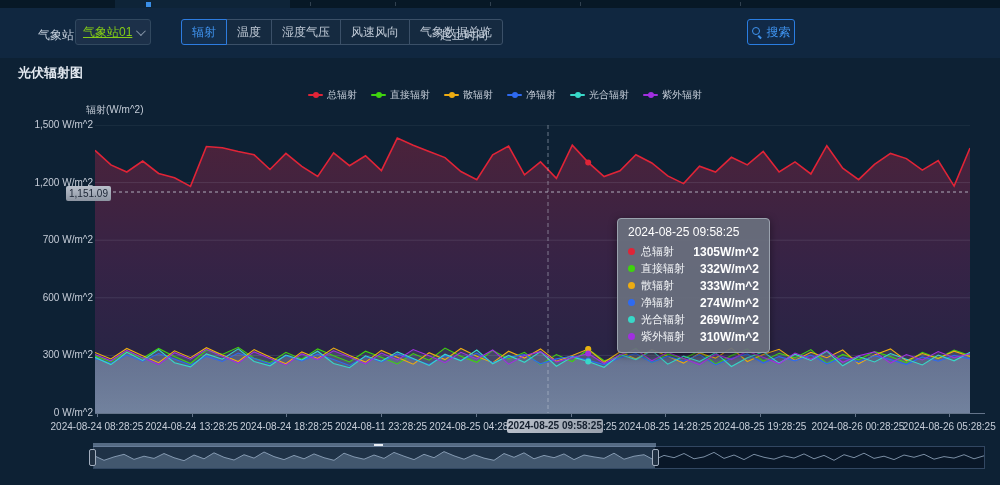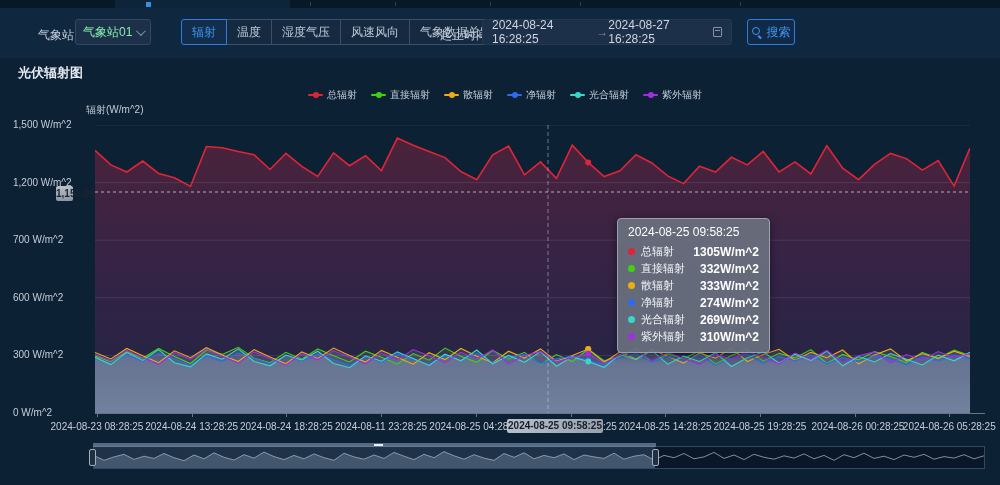--- a/index.html
+++ b/index.html
@@ -16,21 +16,21 @@
   .favicon { position:absolute; left:31px; top:2px; width:5px; height:5px; background:#3a8ee6; }
   .strip-sep { position:absolute; top:2px; width:1px; height:4px; background:rgba(200,215,230,0.22); }
   
   .controls { position:absolute; left:0; top:8px; width:1000px; height:50px; background:#102740; }
   .ctl-label { position:absolute; top:19px; font-size:12px; color:#c5cfdb; }
   .select {
     position:absolute; left:75px; top:11px; width:76px; height:26px;
     background:#1c3049; border:1px solid #31485f; border-radius:3px;
     display:flex; align-items:center; padding:0 7px; cursor:pointer;
   }
-  .select .val { font-size:12px; color:#86efac; flex:1; }
+  .select .val { font-size:12px; color:#84cc16; flex:1;text-decoration:underline; }
   .chev { width:7px; height:7px; border-right:1.5px solid #8494a6; border-bottom:1.5px solid #8494a6; transform:rotate(45deg) translateY(-2px); }
   .tabgroup { position:absolute; left:181px; top:11px; height:26px; display:flex; }
   .tabgroup button {
     height:26px; padding:0 10px; font-size:12px; color:#c0cad6;
     background:#152a40; border:1px solid #3b5068; margin-left:-1px; cursor:pointer;
     font-family:"Liberation Sans", sans-serif;
   }
   .tabgroup button:first-child { margin-left:0; border-radius:3px 0 0 3px; }
   .tabgroup button:last-child { border-radius:0 3px 3px 0; }
   .tabgroup button.active { color:#3f93ef; border:1px solid #2d7ce0; background:#132e4c; position:relative; z-index:2; }
@@ -53,29 +53,29 @@
   .mag::before { content:""; position:absolute; left:0; top:0; width:6px; height:6px; border:1.5px solid currentColor; border-radius:50%; }
   .mag::after { content:""; position:absolute; left:7px; top:8px; width:4px; height:1.5px; background:currentColor; transform:rotate(45deg); transform-origin:0 0; }
   
   .chart-title { position:absolute; left:18px; top:64px; font-size:13px; font-weight:bold; color:#e3e9f0; }
   .legend { position:absolute; left:505px; top:88px; transform:translateX(-50%); display:flex; gap:14px; }
   .legend-item { display:flex; align-items:center; gap:4px; cursor:pointer; }
   .lg-marker { position:relative; width:15px; height:2px; border-radius:1px; }
   .lg-marker::after { content:""; position:absolute; left:4.5px; top:-2px; width:6px; height:6px; border-radius:50%; background:inherit; }
   .legend-item span.lg-label { font-size:10px; color:#c5cdd8; }
   .y-name { position:absolute; left:70px; top:103px; font-size:10px; color:#c5cdd8;margin-left:16px; }
-  .y-labels span { position:absolute; right:907px; width:80px; font-size:10px; color:#c6cdd8; }
+  .y-labels span { position:absolute; right:907px; width:80px; text-align:right; font-size:10px; color:#c6cdd8; }
   #plot { position:absolute; left:95px; top:125px; }
   .axis-line { position:absolute; left:95px; top:413px; width:890px; height:1px; background:#64748a; }
   .x-tick { position:absolute; width:1px; height:4px; top:413px; background:#64748a; }
   .x-label { position:absolute; top:421px; width:110px; text-align:center; font-size:10px; color:#c6cdd8; }
   .y-pointer {
-    position:absolute; left:56px; top:186px; width:17px; height:15px;
+    position:absolute; left:66px; top:186px; width:45px; height:15px;
     background:linear-gradient(#b9c0cb,#8d95a2); border-radius:2px;
-    font-size:10px; font-weight:bold; color:#1a2433; text-align:center; line-height:15px;
+    font-size:10px; font-weight:normal; color:#1a2433; text-align:center; line-height:15px;
   }
   .x-pointer {
     position:absolute; left:507px; top:419px; width:96px; height:14px;
     background:linear-gradient(90deg,#b8bfca,#99a1ad); border-radius:2px;
     font-size:10px; font-weight:bold; color:#141f2e; text-align:center; line-height:14px;
   }
   .tooltip {
     position:absolute; left:617px; top:218px; width:153px;
     background:rgba(105,112,126,0.93); border:1px solid #9aa2ae; border-radius:4px;
     box-shadow:0 2px 8px rgba(0,0,0,0.45); padding:6px 10px 7px;
@@ -118,26 +118,20 @@
     <span class="chev"></span>
   </div>
   <div class="tabgroup">
     <button class="active">辐射</button>
     <button>温度</button>
     <button>湿度气压</button>
     <button>风速风向</button>
     <button>气象数据总览</button>
   </div>
   <span class="ctl-label" style="left:440px">起止时间</span>
-  <div class="daterange">
-    <span>2024-08-24 16:28:25</span>
-    <span class="arrow">→</span>
-    <span>2024-08-27 16:28:25</span>
-    <span class="cal"></span>
-  </div>
   <button class="search-btn">
     <span class="mag"></span>
     <span>搜索</span>
   </button>
 </div>
 
 <div class="chart-title">光伏辐射图</div>
 
 <div class="legend">
   <div class="legend-item">
@@ -212,21 +206,21 @@
     <circle cx="493.2" cy="37.4" r="3" fill="#e02437"></circle>
     <circle cx="493.2" cy="224.3" r="3" fill="#3fd30e"></circle>
     <circle cx="493.2" cy="224.1" r="3" fill="#edac12"></circle>
     <circle cx="493.2" cy="235.4" r="3" fill="#2e6af0"></circle>
     <circle cx="493.2" cy="236.4" r="3" fill="#38d8c8"></circle>
     <circle cx="493.2" cy="228.5" r="3" fill="#a12fe0"></circle>
   </svg>
 <div class="axis-line"></div>
 <div id="xaxis">
     <div class="x-tick" style="left: 97px;"></div>
-    <div class="x-label" style="left: 42px;">2024-08-23 08:28:25</div>
+    <div class="x-label" style="left: 42px;">2024-08-24 08:28:25</div>
     <div class="x-tick" style="left: 191.7px;"></div>
     <div class="x-label" style="left: 136.7px;">2024-08-24 13:28:25</div>
     <div class="x-tick" style="left: 286.4px;"></div>
     <div class="x-label" style="left: 231.4px;">2024-08-24 18:28:25</div>
     <div class="x-tick" style="left: 381.1px;"></div>
     <div class="x-label" style="left: 326.1px;">2024-08-11 23:28:25</div>
     <div class="x-tick" style="left: 475.8px;"></div>
     <div class="x-label" style="left: 420.8px;">2024-08-25 04:28:25</div>
     <div class="x-tick" style="left: 570.5px;"></div>
     <div class="x-label" style="left: 515.5px;">2024-08-25 09:28:25</div>

